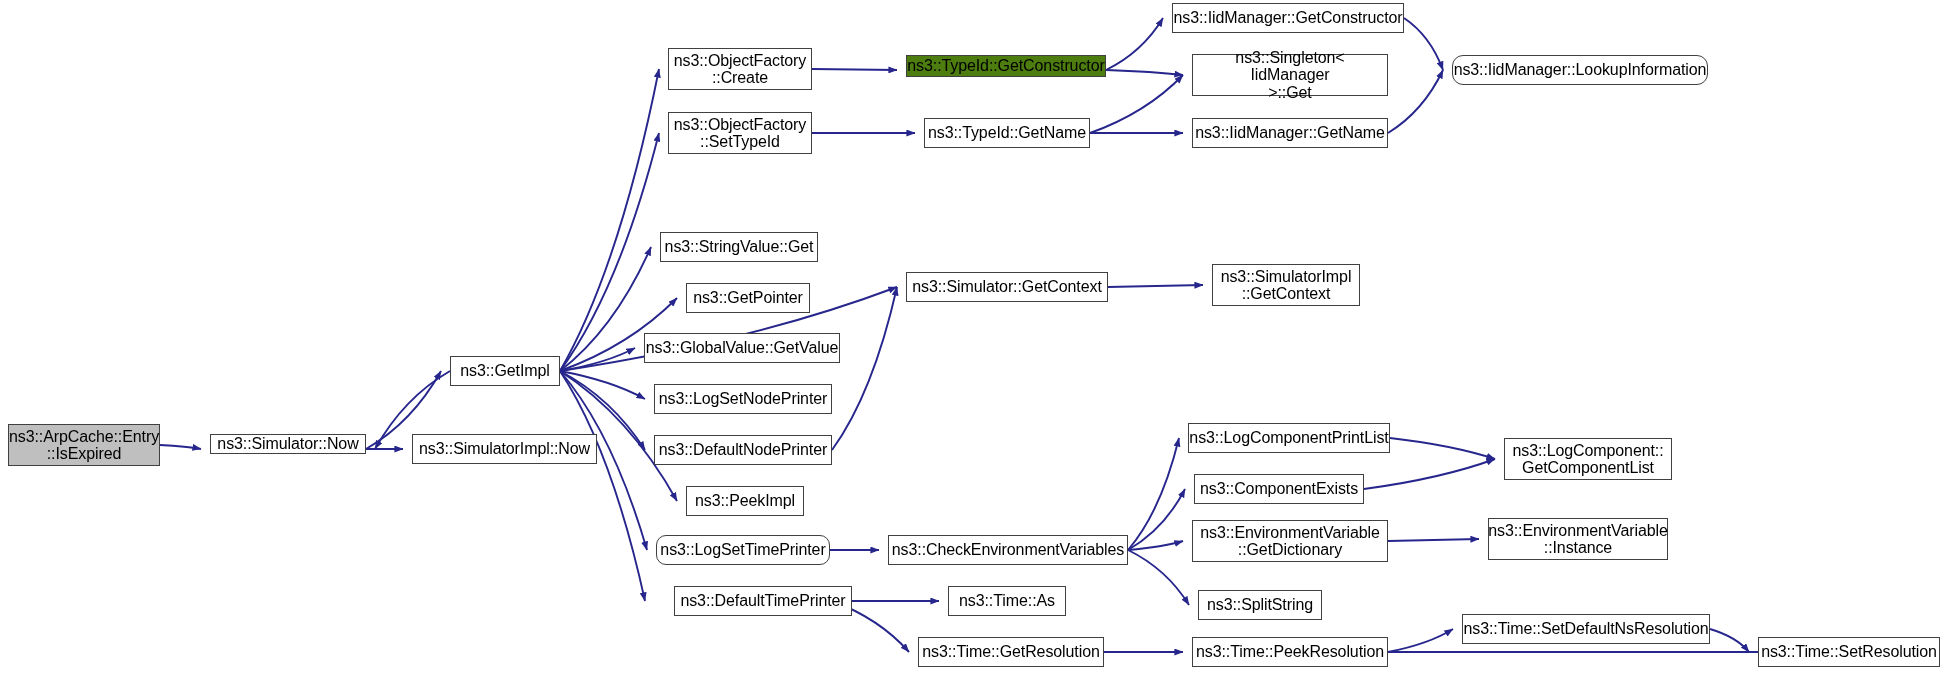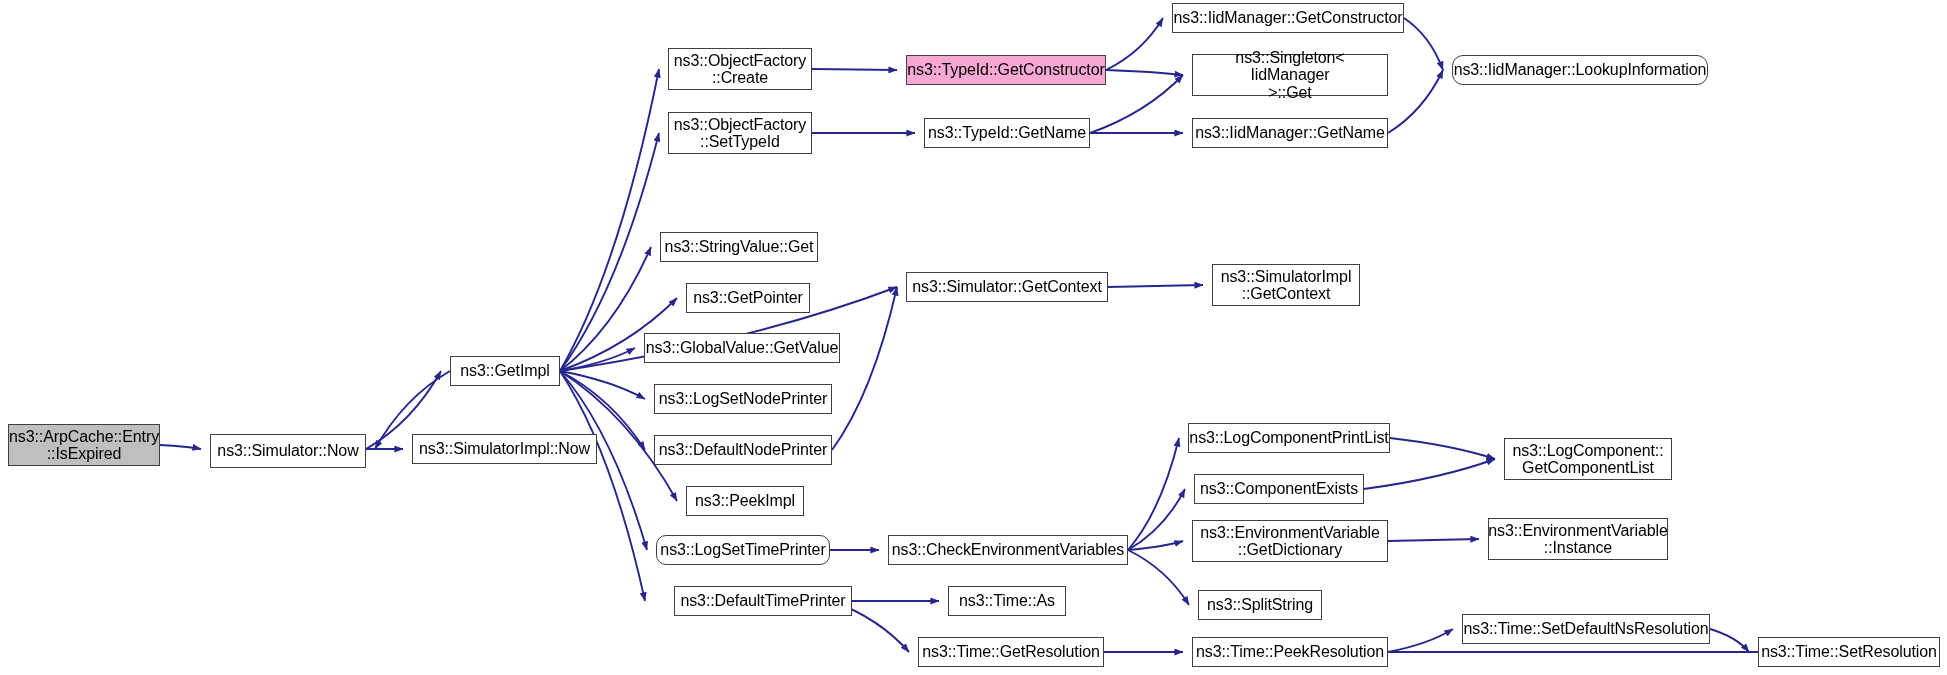--- a/index.html
+++ b/index.html
@@ -103,36 +103,36 @@
       <path d="M1364,489 Q1441,478.74 1495,459" fill="none" stroke="#26268c" stroke-width="1.9" marker-end="url(#arrowhead)"></path>
       <path d="M1388,541 L1479,539" fill="none" stroke="#26268c" stroke-width="1.9" marker-end="url(#arrowhead)"></path>
       <path d="M1104,652 L1183,652" fill="none" stroke="#26268c" stroke-width="1.9" marker-end="url(#arrowhead)"></path>
       <path d="M1388,652 Q1428.7,644.134 1453,629" fill="none" stroke="#26268c" stroke-width="1.9" marker-end="url(#arrowhead)"></path>
       <path d="M1710,629 Q1736.4,636.866 1749,652" fill="none" stroke="#26268c" stroke-width="1.9" marker-end="url(#arrowhead)"></path>
       <path d="M1758,652 L1379,652" fill="none" stroke="#26268c" stroke-width="1.9" marker-end="url(#arrowhead)"></path>
     </svg>
   <div id="node-layer">
       <div class="node current" style="left: 8px; top: 424px; width: 152px; height: 42px; border-color: rgb(64, 64, 64); background: rgb(191, 191, 191); color: rgb(0, 0, 0);"><span class="node-label">ns3::ArpCache::Entry
 ::IsExpired</span></div>
-      <div class="node" style="left: 210px; top: 434px; width: 156px; height: 34px; border-color: rgb(64, 64, 64); background: rgb(255, 255, 255); color: rgb(0, 0, 0);"><span class="node-label">ns3::Simulator::Now</span></div>
+      <div class="node" style="left: 210px; top: 434px; width: 156px; height: 20px; border-color: rgb(64, 64, 64); background: rgb(255, 255, 255); color: rgb(0, 0, 0);"><span class="node-label">ns3::Simulator::Now</span></div>
       <div class="node" style="left: 412px; top: 434px; width: 185px; height: 30px; border-color: rgb(64, 64, 64); background: rgb(255, 255, 255); color: rgb(0, 0, 0);"><span class="node-label">ns3::SimulatorImpl::Now</span></div>
       <div class="node" style="left: 450px; top: 356px; width: 110px; height: 30px; border-color: rgb(64, 64, 64); background: rgb(255, 255, 255); color: rgb(0, 0, 0);"><span class="node-label">ns3::GetImpl</span></div>
       <div class="node" style="left: 668px; top: 48px; width: 144px; height: 42px; border-color: rgb(64, 64, 64); background: rgb(255, 255, 255); color: rgb(0, 0, 0);"><span class="node-label">ns3::ObjectFactory
 ::Create</span></div>
       <div class="node" style="left: 668px; top: 112px; width: 144px; height: 42px; border-color: rgb(64, 64, 64); background: rgb(255, 255, 255); color: rgb(0, 0, 0);"><span class="node-label">ns3::ObjectFactory
 ::SetTypeId</span></div>
       <div class="node" style="left: 660px; top: 232px; width: 158px; height: 30px; border-color: rgb(64, 64, 64); background: rgb(255, 255, 255); color: rgb(0, 0, 0);"><span class="node-label">ns3::StringValue::Get</span></div>
       <div class="node" style="left: 686px; top: 283px; width: 124px; height: 30px; border-color: rgb(64, 64, 64); background: rgb(255, 255, 255); color: rgb(0, 0, 0);"><span class="node-label">ns3::GetPointer</span></div>
       <div class="node" style="left: 644px; top: 333px; width: 196px; height: 30px; border-color: rgb(64, 64, 64); background: rgb(255, 255, 255); color: rgb(0, 0, 0);"><span class="node-label">ns3::GlobalValue::GetValue</span></div>
       <div class="node" style="left: 654px; top: 384px; width: 178px; height: 30px; border-color: rgb(64, 64, 64); background: rgb(255, 255, 255); color: rgb(0, 0, 0);"><span class="node-label">ns3::LogSetNodePrinter</span></div>
       <div class="node" style="left: 654px; top: 435px; width: 178px; height: 30px; border-color: rgb(64, 64, 64); background: rgb(255, 255, 255); color: rgb(0, 0, 0);"><span class="node-label">ns3::DefaultNodePrinter</span></div>
       <div class="node" style="left: 686px; top: 486px; width: 118px; height: 30px; border-color: rgb(64, 64, 64); background: rgb(255, 255, 255); color: rgb(0, 0, 0);"><span class="node-label">ns3::PeekImpl</span></div>
       <div class="node" style="left: 656px; top: 535px; width: 174px; height: 30px; border-color: rgb(64, 64, 64); background: rgb(255, 255, 255); color: rgb(0, 0, 0); border-radius: 10px;"><span class="node-label">ns3::LogSetTimePrinter</span></div>
       <div class="node" style="left: 674px; top: 586px; width: 178px; height: 30px; border-color: rgb(64, 64, 64); background: rgb(255, 255, 255); color: rgb(0, 0, 0);"><span class="node-label">ns3::DefaultTimePrinter</span></div>
-      <div class="node" style="left: 906px; top: 55px; width: 200px; height: 30px; border-color: rgb(64, 64, 64); background: #f9a8d4; color: rgb(0, 0, 0);"><span class="node-label">ns3::TypeId::GetConstructor</span></div>
+      <div class="node" style="left: 906px; top: 55px; width: 200px; height: 22px; border-color: rgb(64, 64, 64); background: #4d7c0f; color: rgb(0, 0, 0);"><span class="node-label">ns3::TypeId::GetConstructor</span></div>
       <div class="node" style="left: 924px; top: 118px; width: 166px; height: 30px; border-color: rgb(64, 64, 64); background: rgb(255, 255, 255); color: rgb(0, 0, 0);"><span class="node-label">ns3::TypeId::GetName</span></div>
       <div class="node" style="left: 906px; top: 272px; width: 202px; height: 30px; border-color: rgb(64, 64, 64); background: rgb(255, 255, 255); color: rgb(0, 0, 0);"><span class="node-label">ns3::Simulator::GetContext</span></div>
       <div class="node" style="left: 888px; top: 535px; width: 240px; height: 30px; border-color: rgb(64, 64, 64); background: rgb(255, 255, 255); color: rgb(0, 0, 0);"><span class="node-label">ns3::CheckEnvironmentVariables</span></div>
       <div class="node" style="left: 948px; top: 586px; width: 118px; height: 30px; border-color: rgb(64, 64, 64); background: rgb(255, 255, 255); color: rgb(0, 0, 0);"><span class="node-label">ns3::Time::As</span></div>
       <div class="node" style="left: 918px; top: 637px; width: 186px; height: 30px; border-color: rgb(64, 64, 64); background: rgb(255, 255, 255); color: rgb(0, 0, 0);"><span class="node-label">ns3::Time::GetResolution</span></div>
       <div class="node" style="left: 1172px; top: 3px; width: 232px; height: 30px; border-color: rgb(64, 64, 64); background: rgb(255, 255, 255); color: rgb(0, 0, 0);"><span class="node-label">ns3::IidManager::GetConstructor</span></div>
       <div class="node" style="left: 1192px; top: 54px; width: 196px; height: 42px; border-color: rgb(64, 64, 64); background: rgb(255, 255, 255); color: rgb(0, 0, 0);"><span class="node-label">ns3::Singleton&lt; IidManager
 &gt;::Get</span></div>
       <div class="node" style="left: 1192px; top: 118px; width: 196px; height: 30px; border-color: rgb(64, 64, 64); background: rgb(255, 255, 255); color: rgb(0, 0, 0);"><span class="node-label">ns3::IidManager::GetName</span></div>
       <div class="node" style="left: 1452px; top: 55px; width: 256px; height: 30px; border-color: rgb(64, 64, 64); background: rgb(255, 255, 255); color: rgb(0, 0, 0); border-radius: 11px;"><span class="node-label">ns3::IidManager::LookupInformation</span></div>

